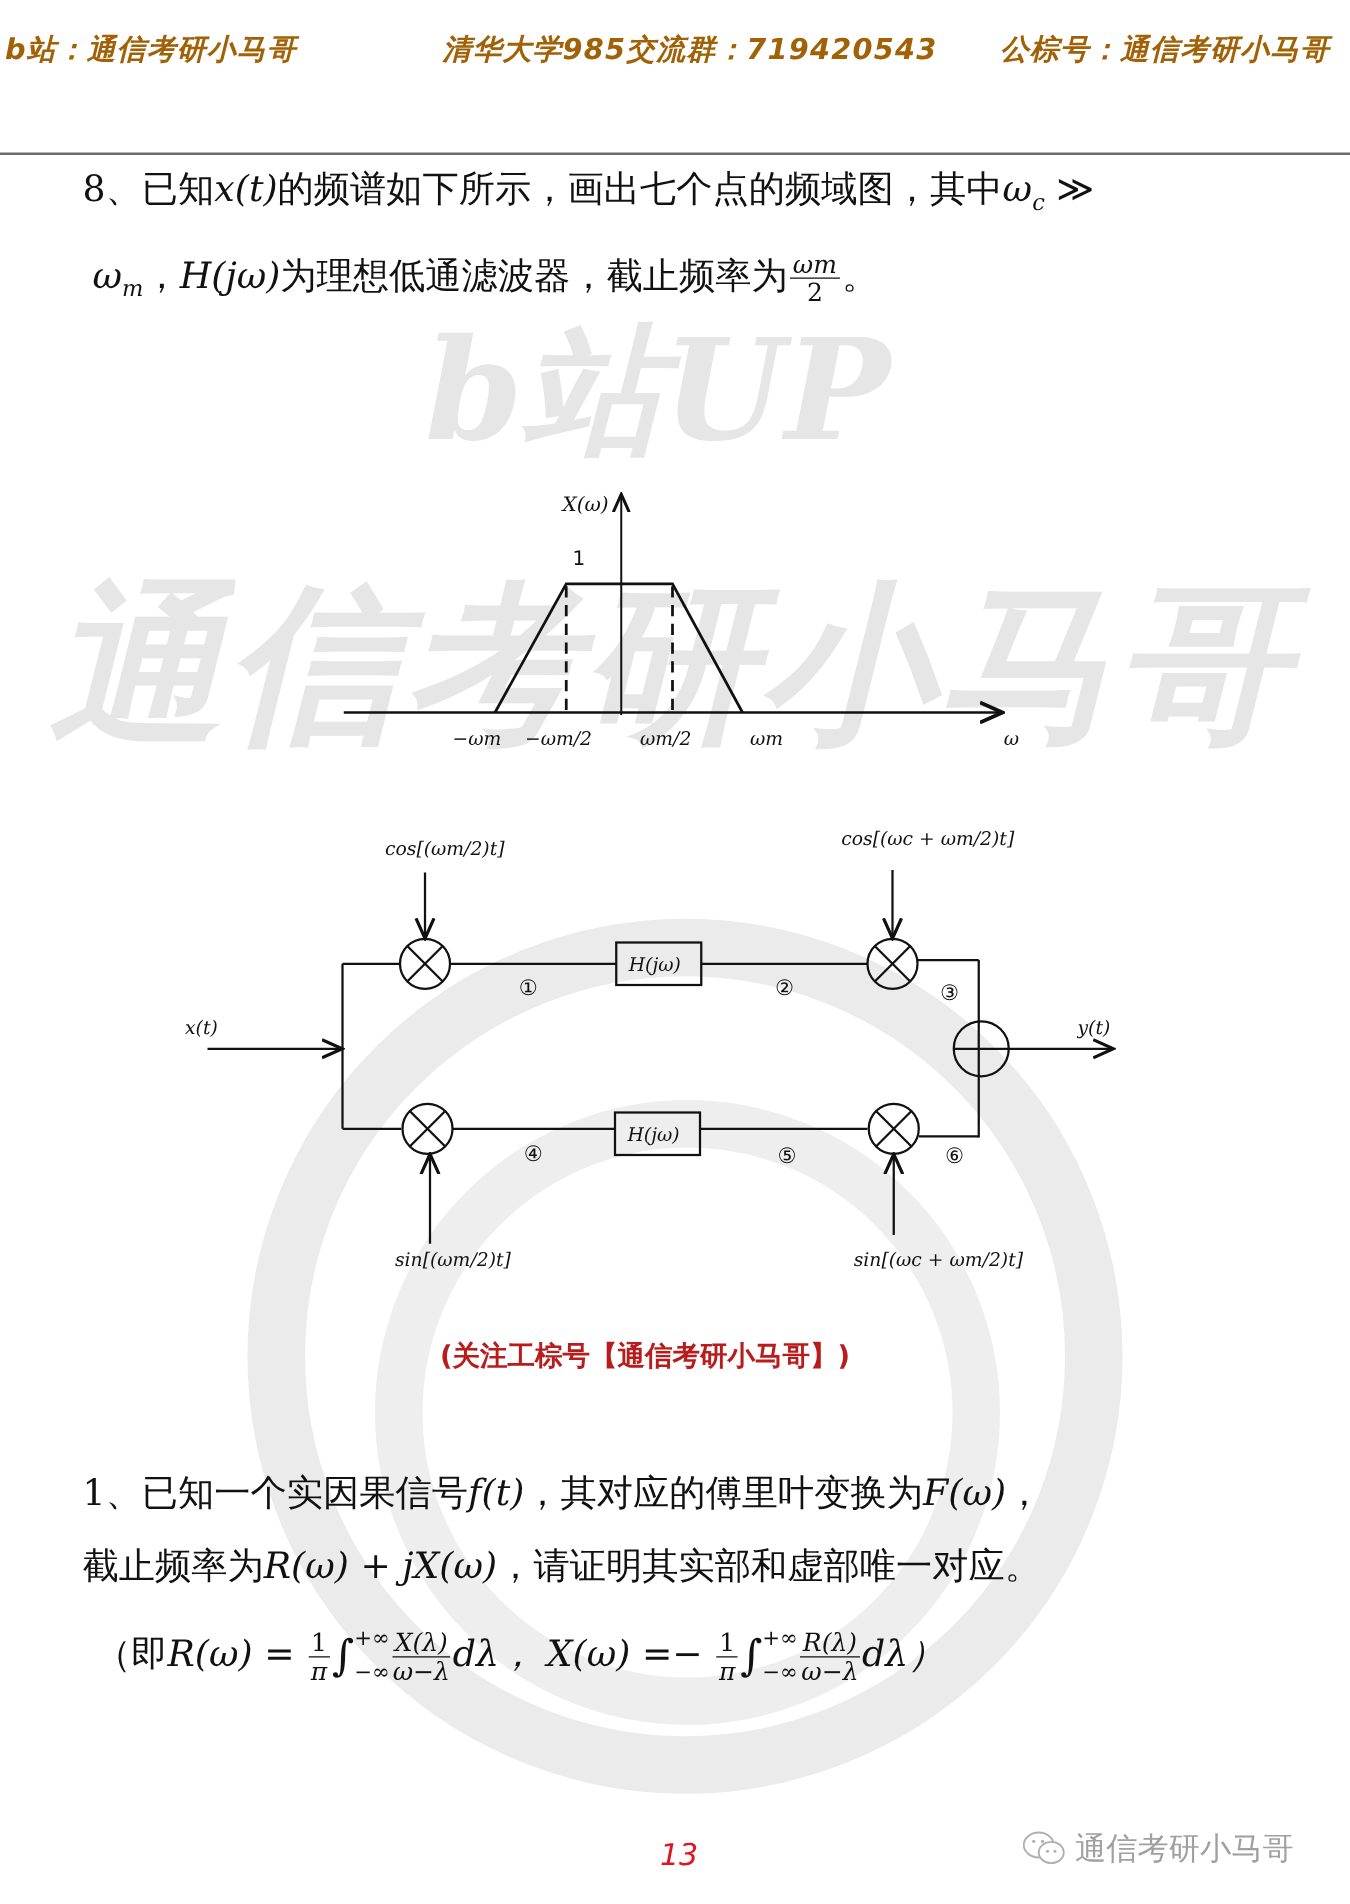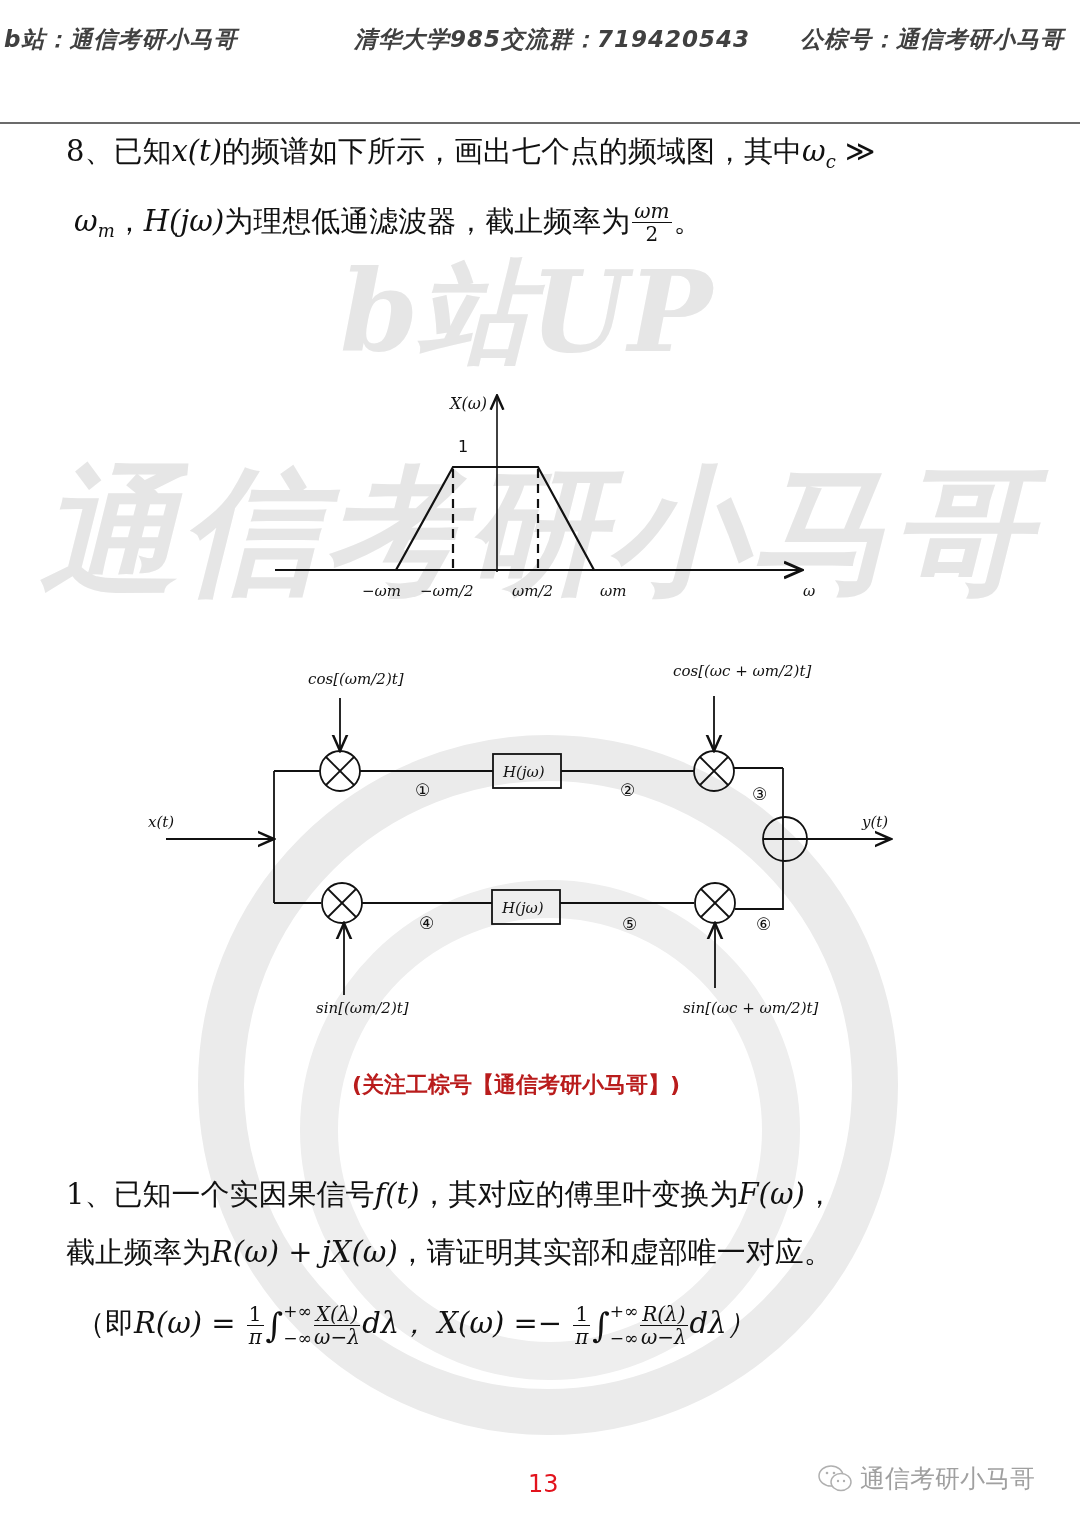--- a/index.html
+++ b/index.html
@@ -1,34 +1,34 @@
 <!DOCTYPE html>
 <html><head>
 <meta charset="utf-8">
 <style>
   html, body { margin:0; padding:0; background:#ffffff; }
   body { width:1080px; height:1523px; position:relative; overflow:hidden;
          font-family:"DejaVu Serif", "Liberation Serif", serif; color:#111; }
   .hdr { position:absolute; top:24px; font-family:"DejaVu Sans","Liberation Sans",sans-serif;
-         color:#404040; font-size:23px; font-style:italic; font-weight:bold; letter-spacing:1px; white-space:nowrap; }
+         color:#a16207; font-size:23px; font-style:italic; font-weight:bold; letter-spacing:1px; white-space:nowrap; }
   .rule { position:absolute; left:0; top:122px; width:1080px; height:2px; background:#6b6b6b; }
   .wm { position:absolute; color:#e6e6e6; font-family:"DejaVu Serif",serif; font-weight:bold; font-style:italic; white-space:nowrap; z-index:0; }
   .wm-seal { position:absolute; left:198px; top:735px; width:700px; height:700px; border-radius:50%;
              border:46px solid #ebebeb; box-sizing:border-box; z-index:0; }
   .wm-seal-inner { position:absolute; left:300px; top:880px; width:500px; height:500px; border-radius:50%;
              border:38px solid #eeeeee; box-sizing:border-box; z-index:0; }
   .q { position:absolute; font-size:29px; line-height:1; white-space:nowrap; z-index:2; color:#111; }
   .q i { font-family:"DejaVu Serif",serif; }
   .frac { display:inline-block; vertical-align:middle; text-align:center; font-size:20px; line-height:1.1; margin:0 2px; }
   .frac span { display:block; }
   .frac .num { border-bottom:1.5px solid #111; padding:0 2px; }
   svg { position:absolute; z-index:2; }
   .caption { position:absolute; left:352px; top:1070px; font-family:"DejaVu Sans","Liberation Sans",sans-serif;
              font-weight:bold; font-size:22px; color:#b91c1c; z-index:2; white-space:nowrap; }
-  .pagenum { position:absolute; left:528px; top:1470px; color:#e2131d; font-size:24px;
+  .pagenum { position:absolute; left:528px; top:1470px; color:#e2131d; font-style:italic; font-size:24px;
              font-family:"DejaVu Sans",sans-serif; z-index:2; }
   .footer-brand { position:absolute; left:818px; top:1462px; color:#a0a0a0; font-size:25px;
                   font-family:"DejaVu Sans","Liberation Sans",sans-serif; z-index:2; display:flex; align-items:center; gap:6px; }
   .big-int { font-size:34px; vertical-align:middle; }
   .lims { display:inline-block; vertical-align:middle; font-size:17px; line-height:1.6; }
   .lims span { display:block; }
 </style>
 </head>
 <body>
 

